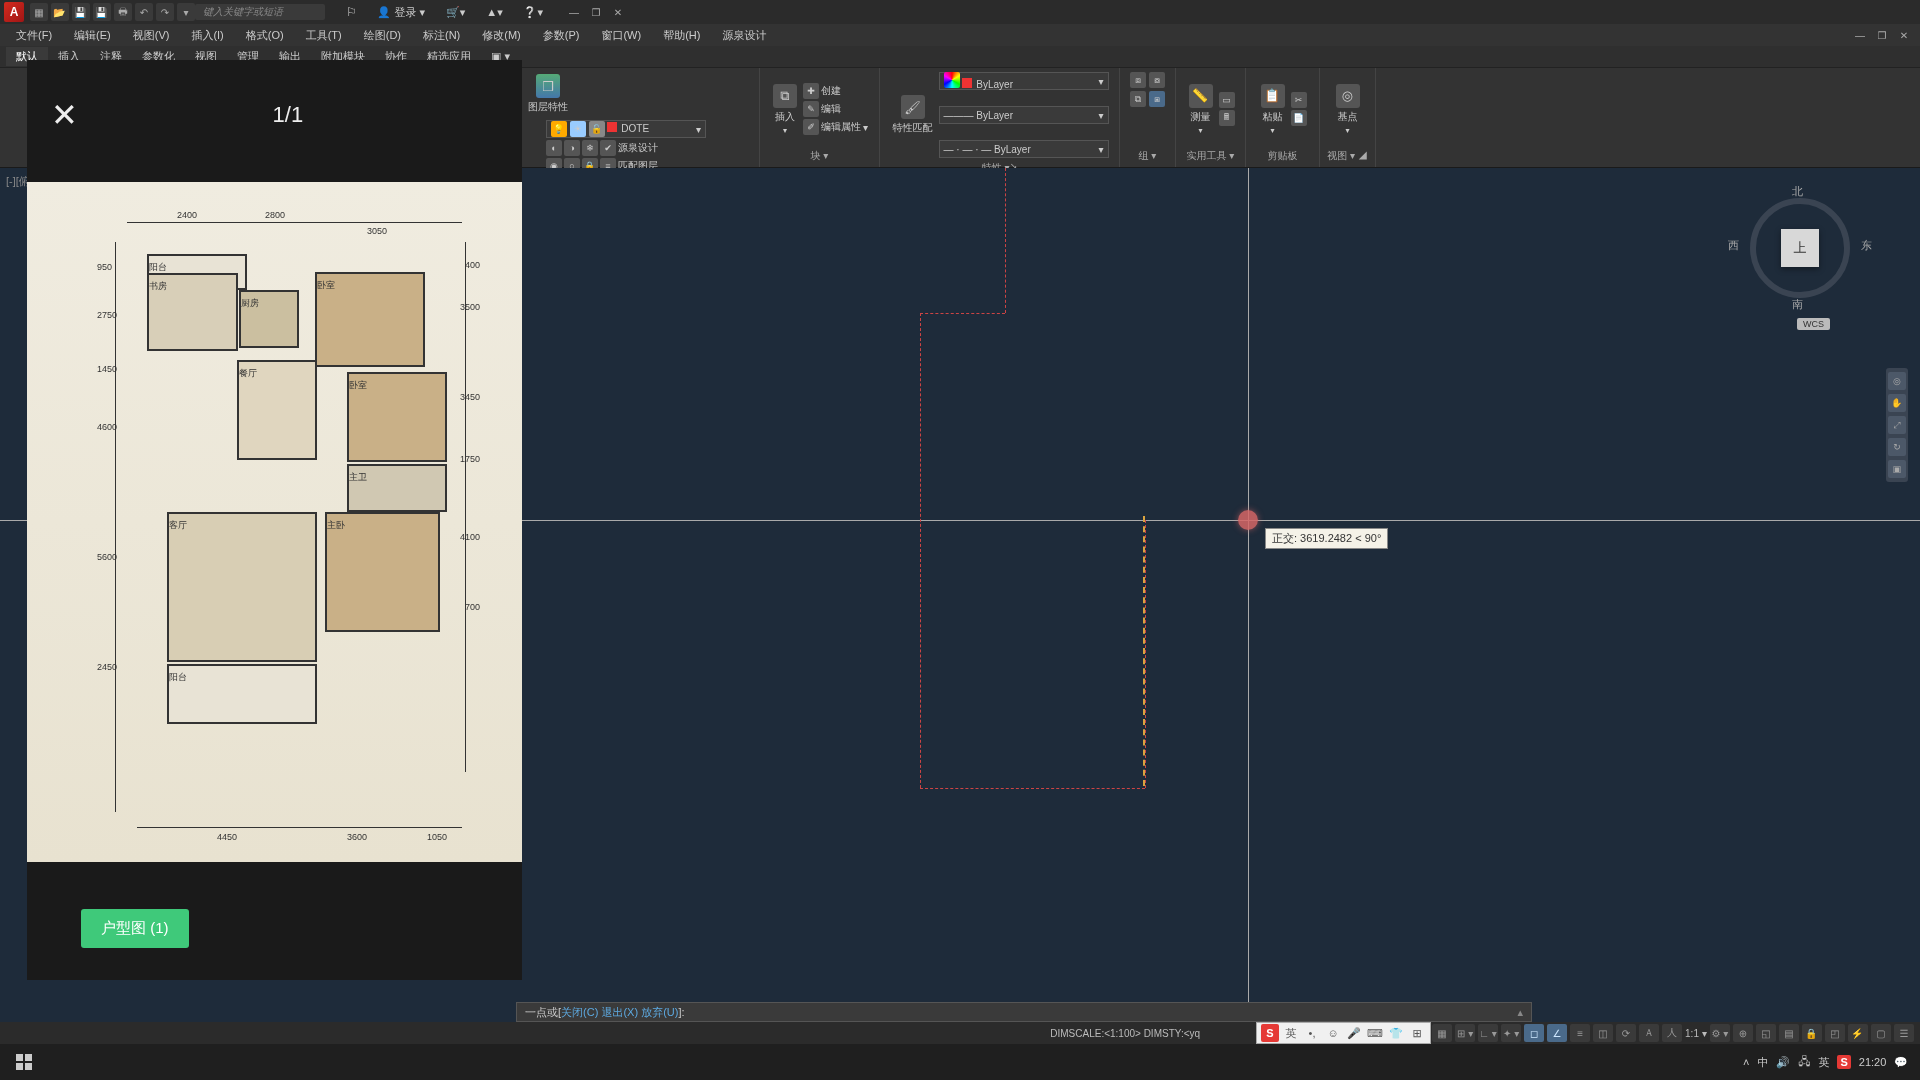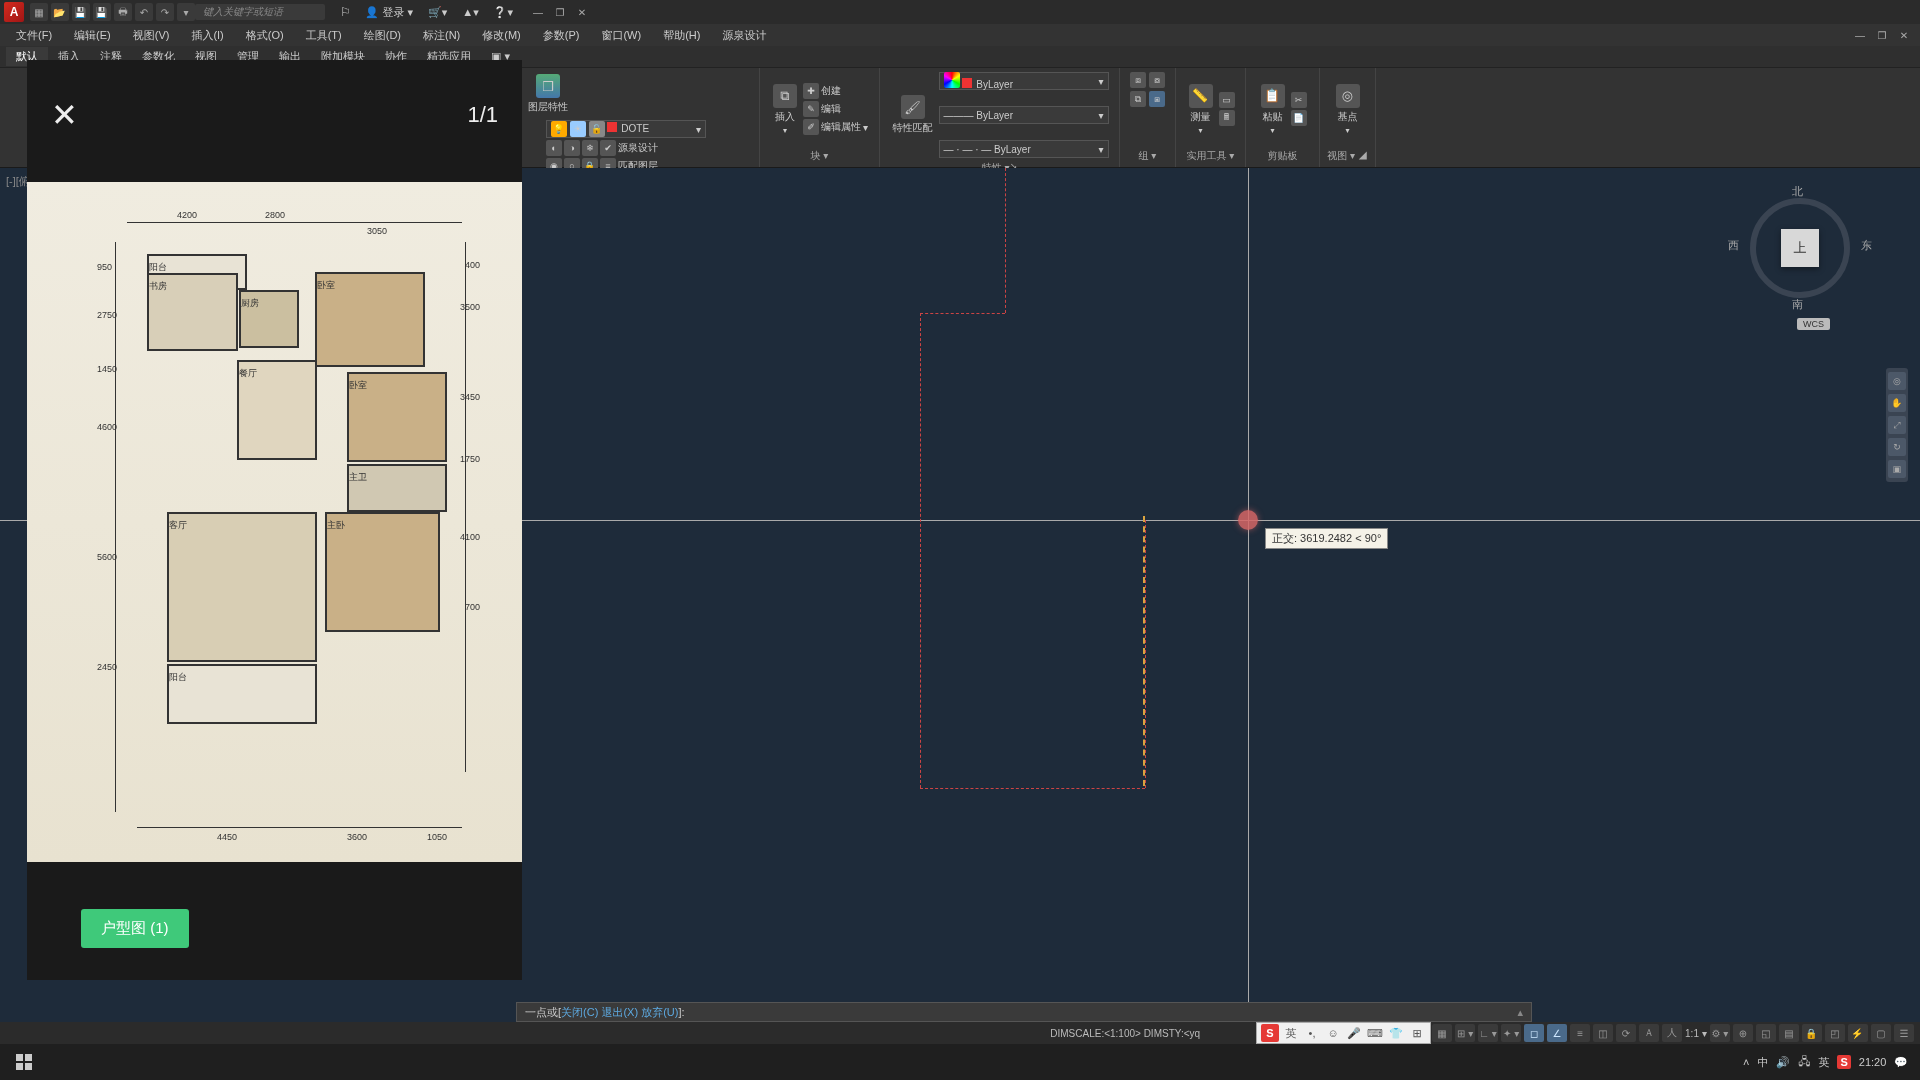--- a/index.html
+++ b/index.html
@@ -2,21 +2,21 @@
 <html><head>
 <meta charset="utf-8">
 <style>
 * { margin: 0; padding: 0; box-sizing: border-box; font-family: "Microsoft YaHei", Arial, sans-serif; }
 body { background: #1e2b3a; color: #ccc; overflow: hidden; width: 1920px; height: 1080px; position: relative; }
 .titlebar { height: 24px; background: #2b2b2b; display: flex; align-items: center; padding: 0 4px; font-size: 11px; color: #ccc; }
 .logo { width: 20px; height: 20px; background: linear-gradient(135deg, #d52b1e, #a01515); color: #fff; font-weight: bold; display: flex; align-items: center; justify-content: center; font-size: 12px; margin-right: 6px; border-radius: 2px; }
 .qat { display: flex; gap: 3px; align-items: center; }
 .qat-btn { width: 18px; height: 18px; background: #3a3a3a; border-radius: 2px; display: flex; align-items: center; justify-content: center; font-size: 10px; color: #aaa; }
 .title-text { flex: 1; text-align: center; color: #bbb; }
-.title-right { display: flex; gap: 15px; align-items: center; }
+.title-right { display: flex; gap: 21px; align-items: center; }
 .search-box { background: #3a3a3a; padding: 1px 8px; font-size: 10px; color: #888; width: 130px; height: 16px; border-radius: 2px; font-style: italic; }
 .win-btns { display: flex; gap: 2px; }
 .win-btn { width: 20px; height: 16px; display: flex; align-items: center; justify-content: center; font-size: 10px; color: #aaa; }
 .menubar { height: 22px; background: #333; display: flex; align-items: center; padding: 0 6px; gap: 2px; font-size: 11px; }
 .menu-item { padding: 2px 10px; color: #ccc; }
 .ribbon-tabs { height: 22px; background: #2f2f2f; display: flex; align-items: center; padding: 0 6px; font-size: 11px; border-bottom: 1px solid #222; }
 .ribbon-tab { padding: 2px 10px; color: #ccc; }
 .ribbon-tab.active { background: #3a3a3a; color: #fff; }
 .ribbon { height: 100px; background: #333; display: flex; border-bottom: 1px solid #1a1a1a; }
 .ribbon-group { display: flex; flex-direction: column; border-right: 1px solid #444; padding: 4px 6px; align-items: center; }
@@ -41,21 +41,21 @@
 .navcube-ring { width: 100px; height: 100px; border: 6px solid #3a4452; border-radius: 50%; position: absolute; }
 .navcube-face { width: 38px; height: 38px; background: #d8d8d8; color: #333; font-size: 13px; display: flex; align-items: center; justify-content: center; position: relative; z-index: 2; box-shadow: 0 2px 6px rgba(0,0,0,0.4); }
 .navcube-dir { position: absolute; font-size: 11px; color: #aaa; }
 .wcs-badge { position: absolute; right: 90px; top: 150px; background: #bbb; color: #333; font-size: 9px; padding: 1px 6px; border-radius: 2px; }
 .navbar-right { position: absolute; right: 12px; top: 200px; width: 22px; background: #3a4452; border-radius: 3px; display: flex; flex-direction: column; gap: 4px; padding: 4px 2px; }
 .navbar-btn { width: 18px; height: 18px; background: #4c5868; border-radius: 2px; font-size: 9px; color: #aaa; display: flex; align-items: center; justify-content: center; }
 
 .overlay-panel { position: absolute; left: 27px; top: 60px; width: 495px; height: 920px; background: #1a1a1a; z-index: 50; }
 .overlay-header { height: 110px; display: flex; align-items: center; padding: 0 24px; }
 .overlay-close { font-size: 32px; color: #eee; }
-.overlay-counter { flex: 1; text-align: right; font-size: 22px; color: #eee; font-weight: 300; }
+.overlay-counter { flex: 1; text-align: center; font-size: 22px; color: #eee; font-weight: 300; }
 .floorplan { margin: 12px 0 0 0; width: 495px; height: 680px; background: linear-gradient(#f0ece0, #e8e2d0); position: relative; }
 .fp-room { position: absolute; background: #d8cfb8; border: 2px solid #333; }
 .fp-dim { position: absolute; font-size: 9px; color: #333; }
 .overlay-btn { position: absolute; bottom: 32px; left: 54px; background: #3fc97a; color: #fff; font-size: 15px; padding: 10px 20px; border-radius: 3px; }
 
 .cmdline { position: absolute; left: 516px; right: 388px; bottom: 58px; height: 20px; background: #3a3a3a; color: #ccc; font-size: 11px; padding: 2px 8px; display: flex; align-items: center; border: 1px solid #555; }
 .cmdline .tk-blue { color: #5da9e0; }
 
 .statusbar { position: absolute; left: 0; right: 0; bottom: 36px; height: 22px; background: #2b2b2b; display: flex; align-items: center; font-size: 10px; color: #bbb; }
 .status-spacer { flex: 1; }
@@ -337,21 +337,21 @@
   </div>
 </div>
 
 <div class="overlay-panel">
   <div class="overlay-header">
     <div class="overlay-close">✕</div>
     <div class="overlay-counter">1/1</div>
   </div>
   <div class="floorplan">
 
-    <div class="fp-dim" style="top:28px;left:150px">4200</div>
+    <div class="fp-dim" style="top:28px;left:150px">2400</div>
     <div class="fp-dim" style="top:28px;left:238px">2800</div>
     <div class="fp-dim" style="top:44px;left:340px">3050</div>
 
     <div class="fp-dim" style="top:80px;left:70px">950</div>
     <div class="fp-dim" style="top:128px;left:70px">2750</div>
     <div class="fp-dim" style="top:182px;left:70px">1450</div>
     <div class="fp-dim" style="top:240px;left:70px">4600</div>
     <div class="fp-dim" style="top:370px;left:70px">5600</div>
     <div class="fp-dim" style="top:480px;left:70px">2450</div>
 

